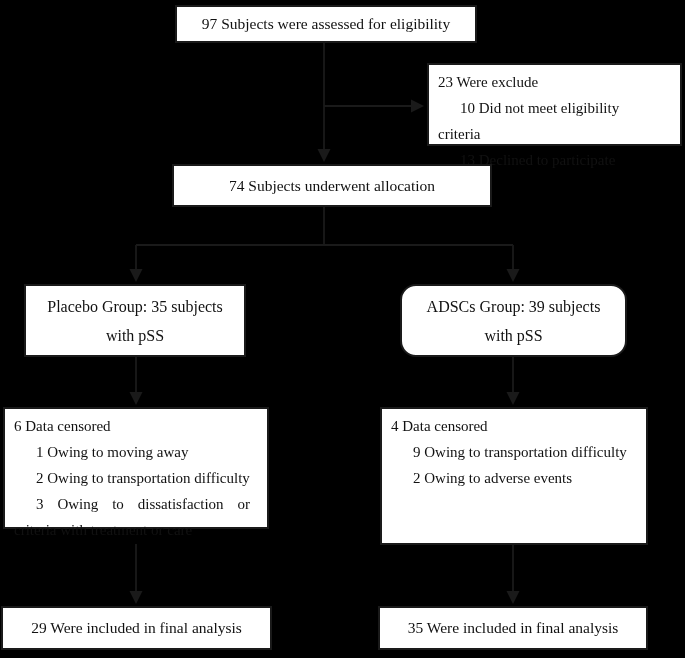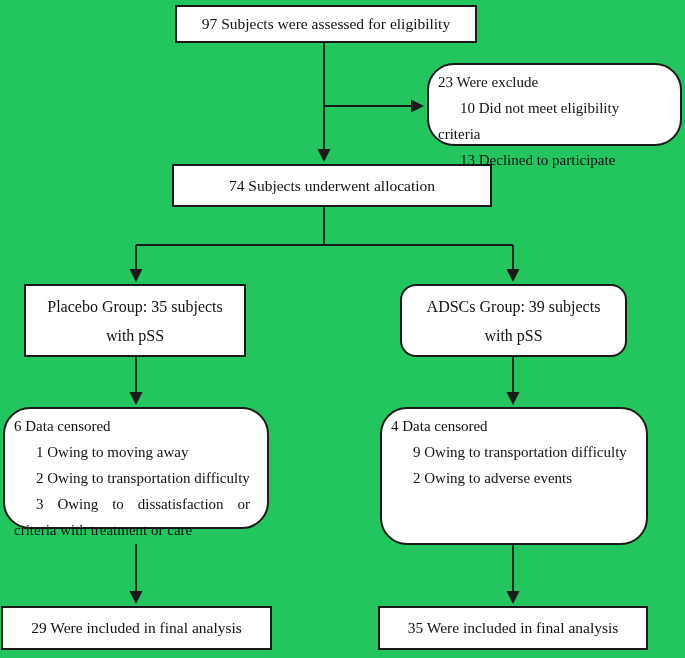--- a/index.html
+++ b/index.html
@@ -4,21 +4,21 @@
 <style>
   html, body {
     margin: 0;
     padding: 0;
     background: #ffffff;
   }
   #canvas {
     position: relative;
     width: 685px;
     height: 658px;
-    background: #22c55e;
+    background: #000000;
     font-family: "Liberation Serif", "DejaVu Serif", serif;
     color: #111111;
     overflow: hidden;
   }
   #connectors {
     position: absolute;
     left: 0;
     top: 0;
     width: 685px;
     height: 658px;
@@ -47,21 +47,20 @@
     align-items: center;
     justify-content: center;
     text-align: right;
     font-size: 16px;
     line-height: 29px;
   }
   .list-box {
     padding: 4px 17px 4px 9px;
     font-size: 15px;
     line-height: 26px;
-    border-radius: 27px;
   }
   .list-title {
     text-indent: 0;
   }
   .list-item {
     text-indent: 22px;
   }
   .justify-first {
     text-indent: 22px;
     text-align-last: justify;

